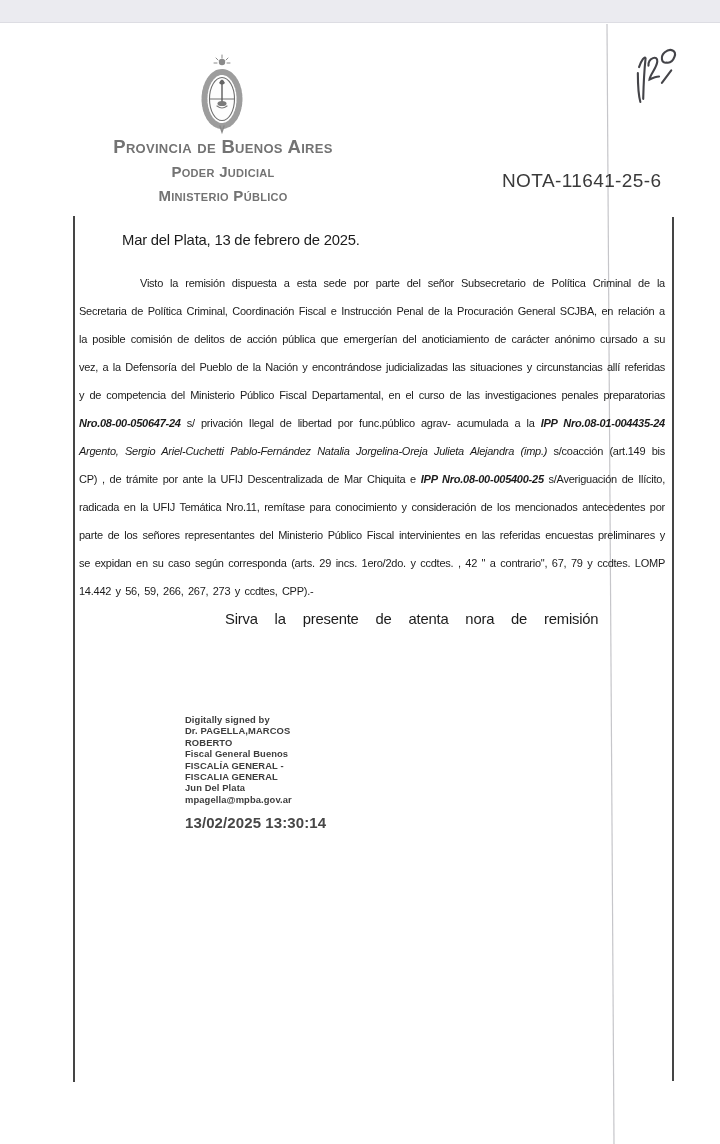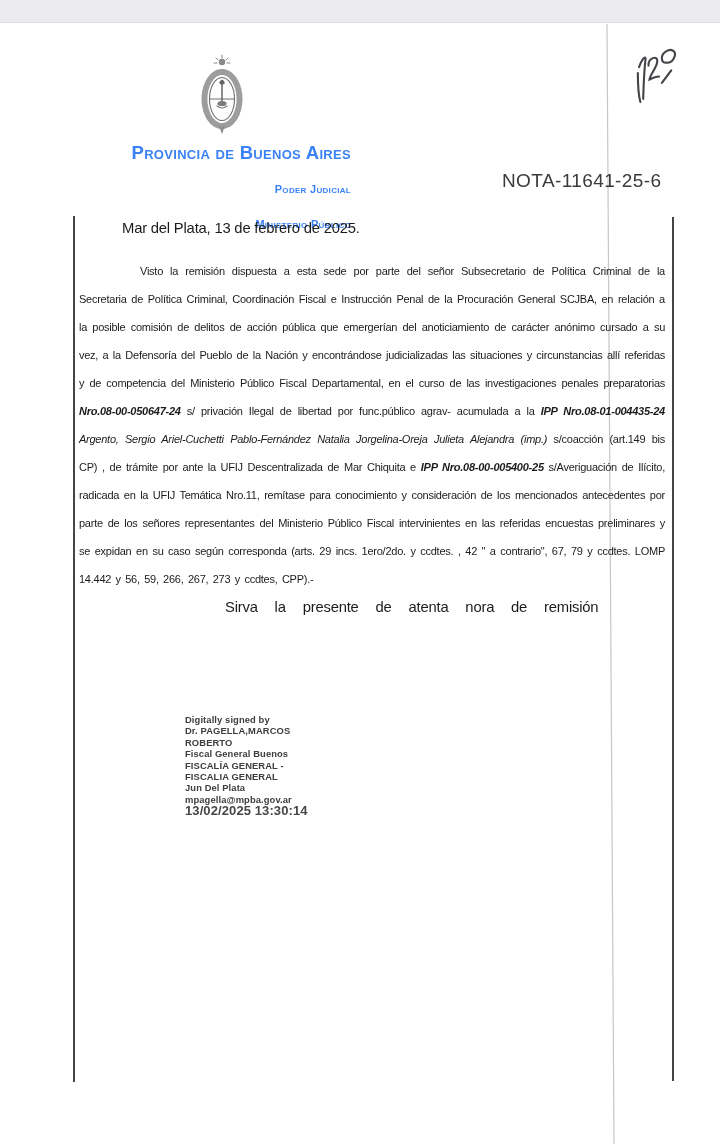--- a/index.html
+++ b/index.html
@@ -16,58 +16,58 @@
     background:#ebebf0;border-bottom:1px solid #dddde3;
   }
   .overlay-svg{position:absolute;left:0;top:0;pointer-events:none;}
   .margin-rule{position:absolute;width:1.5px;background:#454545;}
   .rule-left{left:73px;top:216px;height:866px;}
   .rule-right{left:672px;top:217px;height:864px;}
 
   .emblem{position:absolute;left:197px;top:52px;width:50px;height:84px;}
 
   .header-block{
-    position:absolute;left:95px;top:143px;width:256px;
-    text-align:right;color:#3b82f6;
+    position:absolute;left:95px;top:137px;width:256px;
+    text-align:center;color:#737373;
   }
   .org1{
     font-variant:small-caps;font-weight:bold;font-size:18.5px;
     letter-spacing:0.3px;line-height:20px;
   }
   .org2,.org3{
-    font-variant:small-caps;font-weight:bold;font-size:11px;
-    letter-spacing:0.3px;line-height:18px;margin-top:17px;
+    font-variant:small-caps;font-weight:bold;font-size:15px;
+    letter-spacing:0.3px;line-height:18px;margin-top:6px;
   }
   .nota-number{
     position:absolute;left:502px;top:170px;
     font-size:19px;color:#3a3a3a;letter-spacing:0.4px;
   }
   .hand-mark{position:absolute;left:630px;top:48px;width:60px;height:74px;transform:rotate(-3deg);}
 
   .doc-body{position:absolute;left:79px;top:219px;width:586px;}
   .date-line{
-    margin-left:43px;font-size:14.8px;letter-spacing:-0.2px;line-height:18px;
+    margin-left:43px;font-size:14.8px;letter-spacing:-0.2px;line-height:18px;margin-top:12px;
   }
   .para{
     margin:20px 0 0 0;text-align:justify;text-indent:61px;
     font-size:11px;line-height:28px;letter-spacing:-0.25px;word-spacing:1.6px;
   }
   .seg-bi{font-weight:bold;font-style:italic;}
   .seg-i{font-style:italic;}
   .closing-line{
     margin:0 0 0 146px;font-size:14.8px;line-height:28px;
     word-spacing:13px;letter-spacing:-0.2px;
   }
   .signature{
     position:absolute;left:185px;top:714px;
     font-size:9.4px;line-height:11.4px;font-weight:bold;
     color:#3d3d3d;letter-spacing:0.1px;
   }
   .sig-line{display:block;}
-  .sig-timestamp{display:block;font-size:13px;font-weight:bold;color:#474747;}
+  .sig-timestamp{display:block;margin-top:12px;font-size:15px;font-weight:bold;color:#474747;}
 </style>
 </head>
 <body>
 
 <div class="page">
 
   <div class="top-band"></div>
 
   <svg class="overlay-svg" width="720" height="1144">
     <line x1="607" y1="24" x2="614" y2="1144" stroke="#c6c6ca" stroke-width="1.2"></line>

